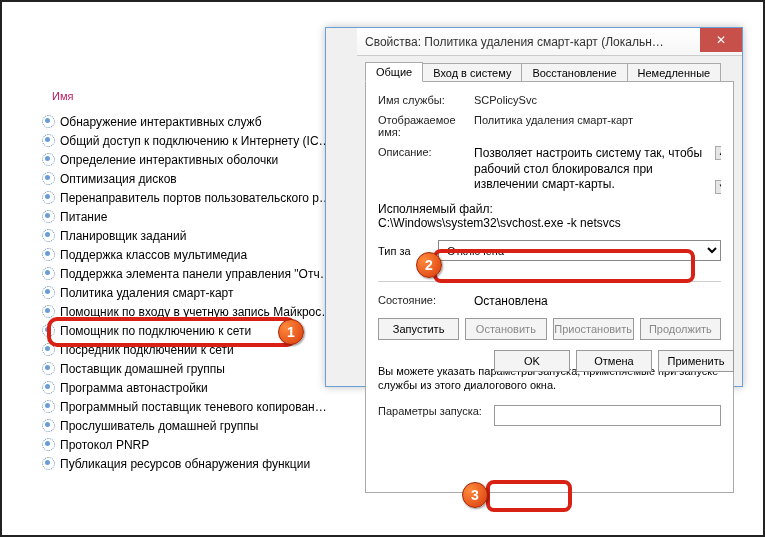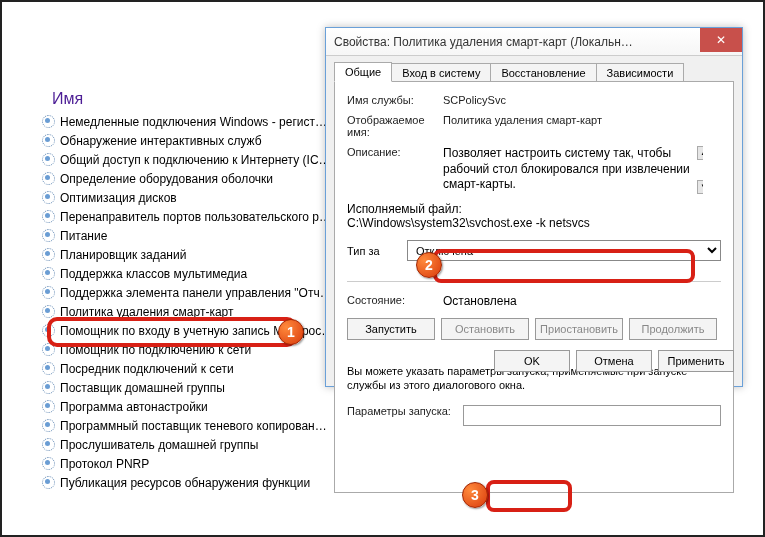--- a/index.html
+++ b/index.html
@@ -1,38 +1,38 @@
 <!DOCTYPE html>
 <html><head>
 <meta charset="utf-8">
 <style>
 * { box-sizing: border-box; margin: 0; padding: 0; font-family: "Segoe UI", Tahoma, sans-serif; font-size: 12px; }
 body { width: 765px; height: 537px; background: #fff; position: relative; overflow: hidden; border: 2px solid #222; }
 
 
 .services-panel { position: absolute; left: 35px; top: 60px; width: 320px; }
-.col-header { position: absolute; left: 50px; top: 88px; font-size: 16px; color: #4c1d95; }
+.col-header { position: absolute; left: 50px; top: 88px; font-size: 11px; color: #be185d; }
 .service-list { margin-top: 50px; }
 .service-item { display: flex; align-items: center; height: 19px; padding: 0 4px; cursor: default; white-space: nowrap; overflow: hidden; }
 .gear { width: 15px; height: 15px; display: inline-block; margin-right: 4px; position: relative; flex-shrink: 0; }
 .gear::before { content: ""; position: absolute; width: 11px; height: 11px; border: 1px dotted #5a83b0; border-radius: 50%; left: 1px; top: 1px; }
 .gear::after { content: ""; position: absolute; width: 5px; height: 5px; background: #6a9dd4; border-radius: 50%; left: 4px; top: 4px; }
 
 .highlight-box { position: absolute; border: 4px solid #d82015; border-radius: 10px; pointer-events: none; z-index: 5; }
 .hb1 { left: 45px; top: 315px; width: 250px; height: 30px; }
 .hb2 { left: 431px; top: 247px; width: 262px; height: 34px; border-radius: 8px; }
 .hb3 { left: 484px; top: 478px; width: 86px; height: 32px; border-radius: 8px; }
 
 .badge { position: absolute; width: 26px; height: 26px; border-radius: 50%; background: radial-gradient(circle at 30% 30%, #ff8a3c, #d93a0c); color: #fff; font-weight: bold; font-size: 14px; display: flex; align-items: center; justify-content: center; border: 1px solid #a02400; box-shadow: 1px 1px 2px rgba(0,0,0,.4); z-index: 10; }
 .b1 { left: 276px; top: 317px; }
 .b2 { left: 414px; top: 250px; }
 .b3 { left: 460px; top: 480px; }
 
 
-.dialog { position: absolute; left: 323px; top: 25px; width: 418px; height: 360px; border: 1px solid #6aa0d8; background: #f0f0f0; box-shadow: 0 0 8px rgba(0,0,0,.25); }
+.dialog { position: absolute; left: 323px; top: 25px; width: 418px; height: 360px; border: 1px solid #6aa0d8; background: #f0f0f0; box-shadow: 0 0 8px rgba(0,0,0,.25); padding-left: 31px; }
 .titlebar { height: 28px; background: linear-gradient(#fff, #f6f6f6); display: flex; align-items: center; padding-left: 8px; position: relative; border-bottom: 1px solid #ccc; }
 .titlebar-text { color: #333; font-size: 12px; white-space: nowrap; overflow: hidden; }
 .close-btn { position: absolute; right: 0; top: 0; width: 42px; height: 24px; background: #c8504b; color: #fff; display: flex; align-items: center; justify-content: center; font-size: 14px; }
 
 .tabs { display: flex; padding: 6px 8px 0 8px; align-items: center; }
 .tab { padding: 3px 10px; background: #f4f4f4; border: 1px solid #aaa; border-bottom: none; margin-right: -1px; font-size: 11px; cursor: pointer; }
 .tab.active { background: #fff; border-bottom: 1px solid #fff; position: relative; z-index: 2; }
 .tab-body { margin: -1px 8px 8px 8px; background: #fff; border: 1px solid #aaa; padding: 12px 12px; height: 412px; position: relative; }
 
 .row { display: flex; margin-bottom: 8px; }
@@ -64,33 +64,29 @@
 .dlg-buttons button { width:76px; height:22px; border:1px solid #999; background:#f4f4f4; font-size:11px; }
 </style>
 </head>
 <body>
 
 <div class="col-header">Имя</div>
 <div class="services-panel">
   <div class="service-list">
     <div class="service-item">
         <span class="gear"></span>
-        <span>Немедленные подключения Windows - регист…</span>
-      </div>
-    <div class="service-item">
-        <span class="gear"></span>
         <span>Обнаружение интерактивных служб</span>
       </div>
     <div class="service-item">
         <span class="gear"></span>
         <span>Общий доступ к подключению к Интернету (IC…</span>
       </div>
     <div class="service-item">
         <span class="gear"></span>
-        <span>Определение оборудования оболочки</span>
+        <span>Определение интерактивных оболочки</span>
       </div>
     <div class="service-item">
         <span class="gear"></span>
         <span>Оптимизация дисков</span>
       </div>
     <div class="service-item">
         <span class="gear"></span>
         <span>Перенаправитель портов пользовательского р…</span>
       </div>
     <div class="service-item">
@@ -156,21 +152,21 @@
   <div class="titlebar">
     <span class="titlebar-text">Свойства: Политика удаления смарт-карт (Локальн…</span>
     <div class="close-btn">
         <span>✕</span>
       </div>
   </div>
   <div class="tabs">
     <div class="tab active">Общие</div>
     <div class="tab">Вход в систему</div>
     <div class="tab">Восстановление</div>
-    <div class="tab">Зависимости</div>
+    <div class="tab">Немедленные</div>
   </div>
   <div class="tab-body">
     <div class="row">
       <div class="lbl">Имя службы:</div>
       <div class="val">SCPolicySvc</div>
     </div>
     <div class="row">
       <div class="lbl">Отображаемое имя:</div>
       <div class="val">Политика удаления смарт-карт</div>
     </div>

